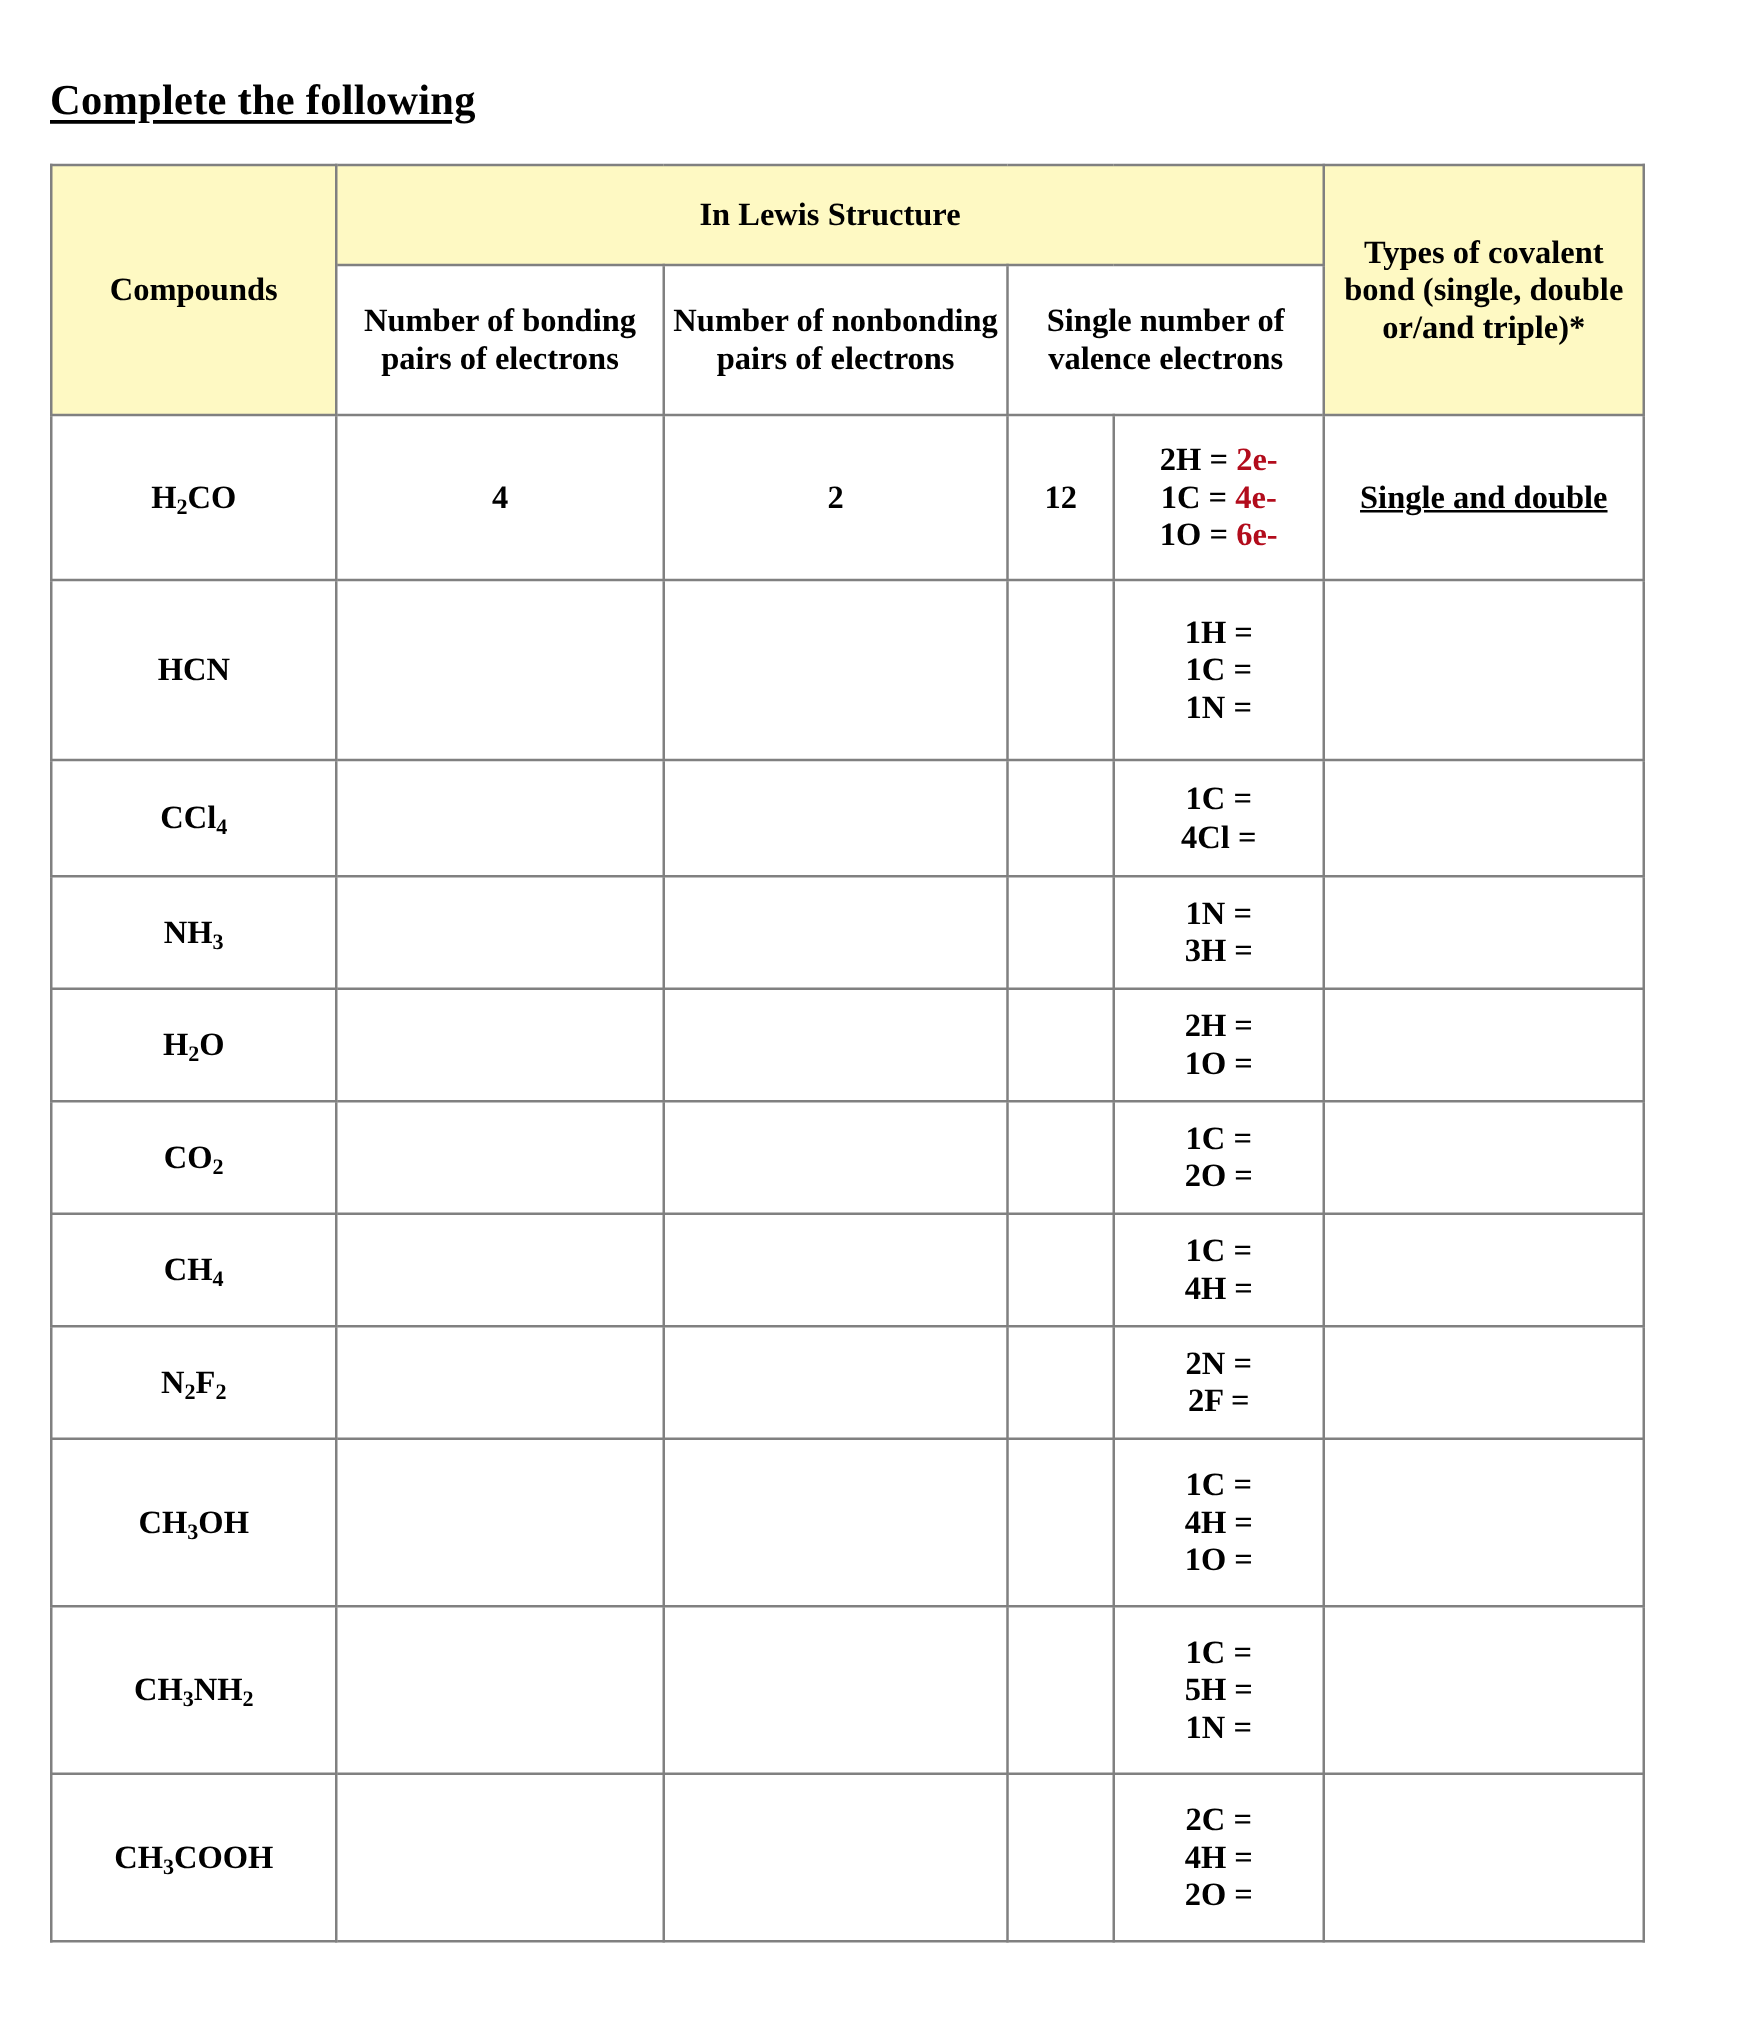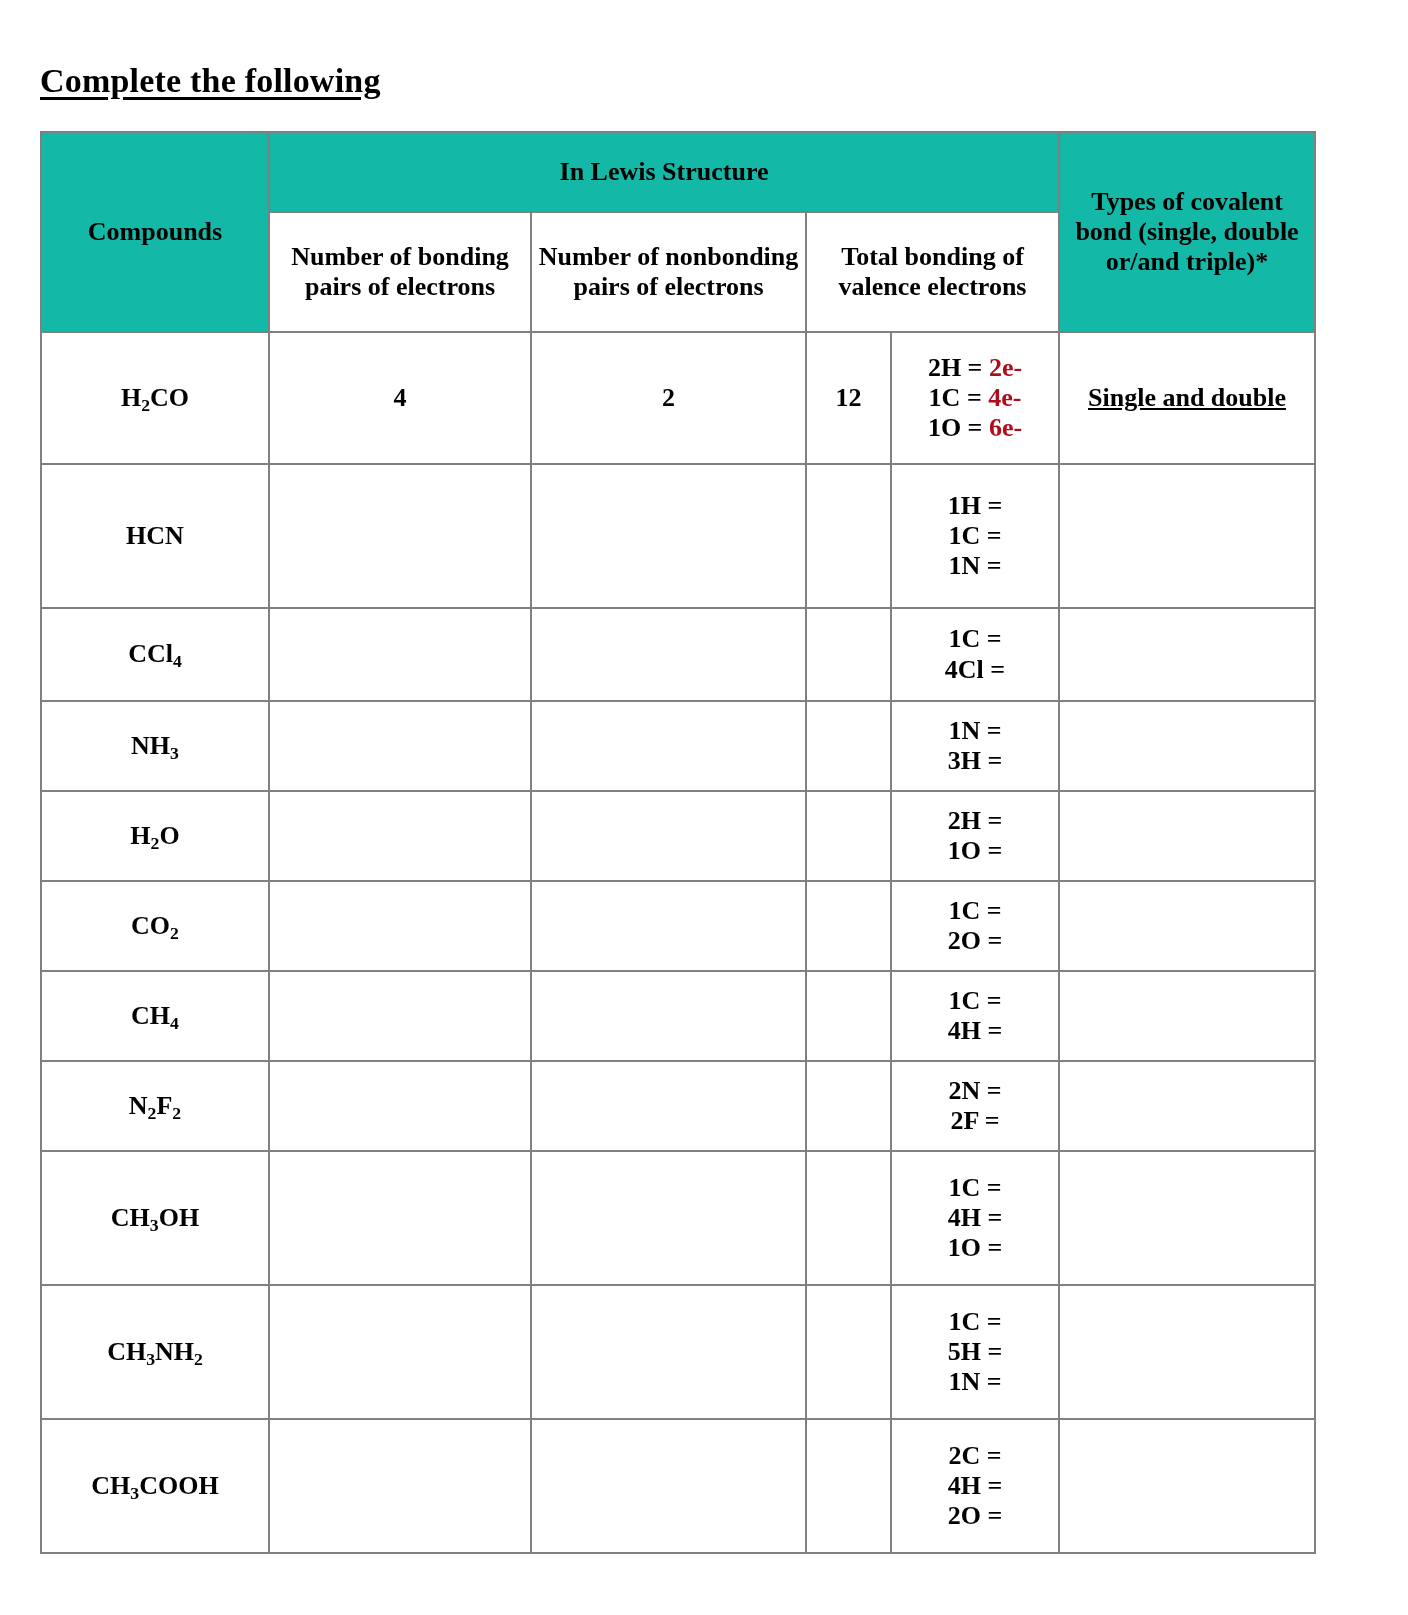--- a/index.html
+++ b/index.html
@@ -45,21 +45,21 @@
     border: 2px solid #808080;
     padding: 0;
     vertical-align: middle;
     text-align: center;
     font-weight: bold;
     font-size: 26px;
     line-height: 1.16;
     color: #000000;
   }
   th.hdr {
-    background: #14b8a6;
+    background: #fef9c3;
   }
   th.hdr-white {
     background: #ffffff;
   }
   th.compounds-cell {
     font-size: 27px;
   }
   th.lewis-band {
     font-size: 27px;
     height: 78px;
@@ -146,21 +146,21 @@
     </colgroup>
     <thead>
       <tr>
         <th class="hdr compounds-cell" rowspan="2">Compounds</th>
         <th class="hdr lewis-band" colspan="4">In Lewis Structure</th>
         <th class="hdr types-cell" rowspan="2">Types of covalent bond (single, double or/and triple)*</th>
       </tr>
       <tr>
         <th class="hdr-white sub">Number of bonding pairs of electrons</th>
         <th class="hdr-white sub">Number of nonbonding pairs of electrons</th>
-        <th class="hdr-white sub" colspan="2">Total bonding of valence electrons</th>
+        <th class="hdr-white sub" colspan="2">Single number of valence electrons</th>
       </tr>
     </thead>
     <tbody id="tbody">
         <tr style="height: 132px;">
           <td class="compound-name">H<sub>2</sub>CO</td>
           <td class="answer">4</td>
           <td class="answer">2</td>
           <td class="total-box">12</td>
           <td class="breakdown">
             <span class="ln"><span>2H = </span><span class="val">2e-</span></span>

